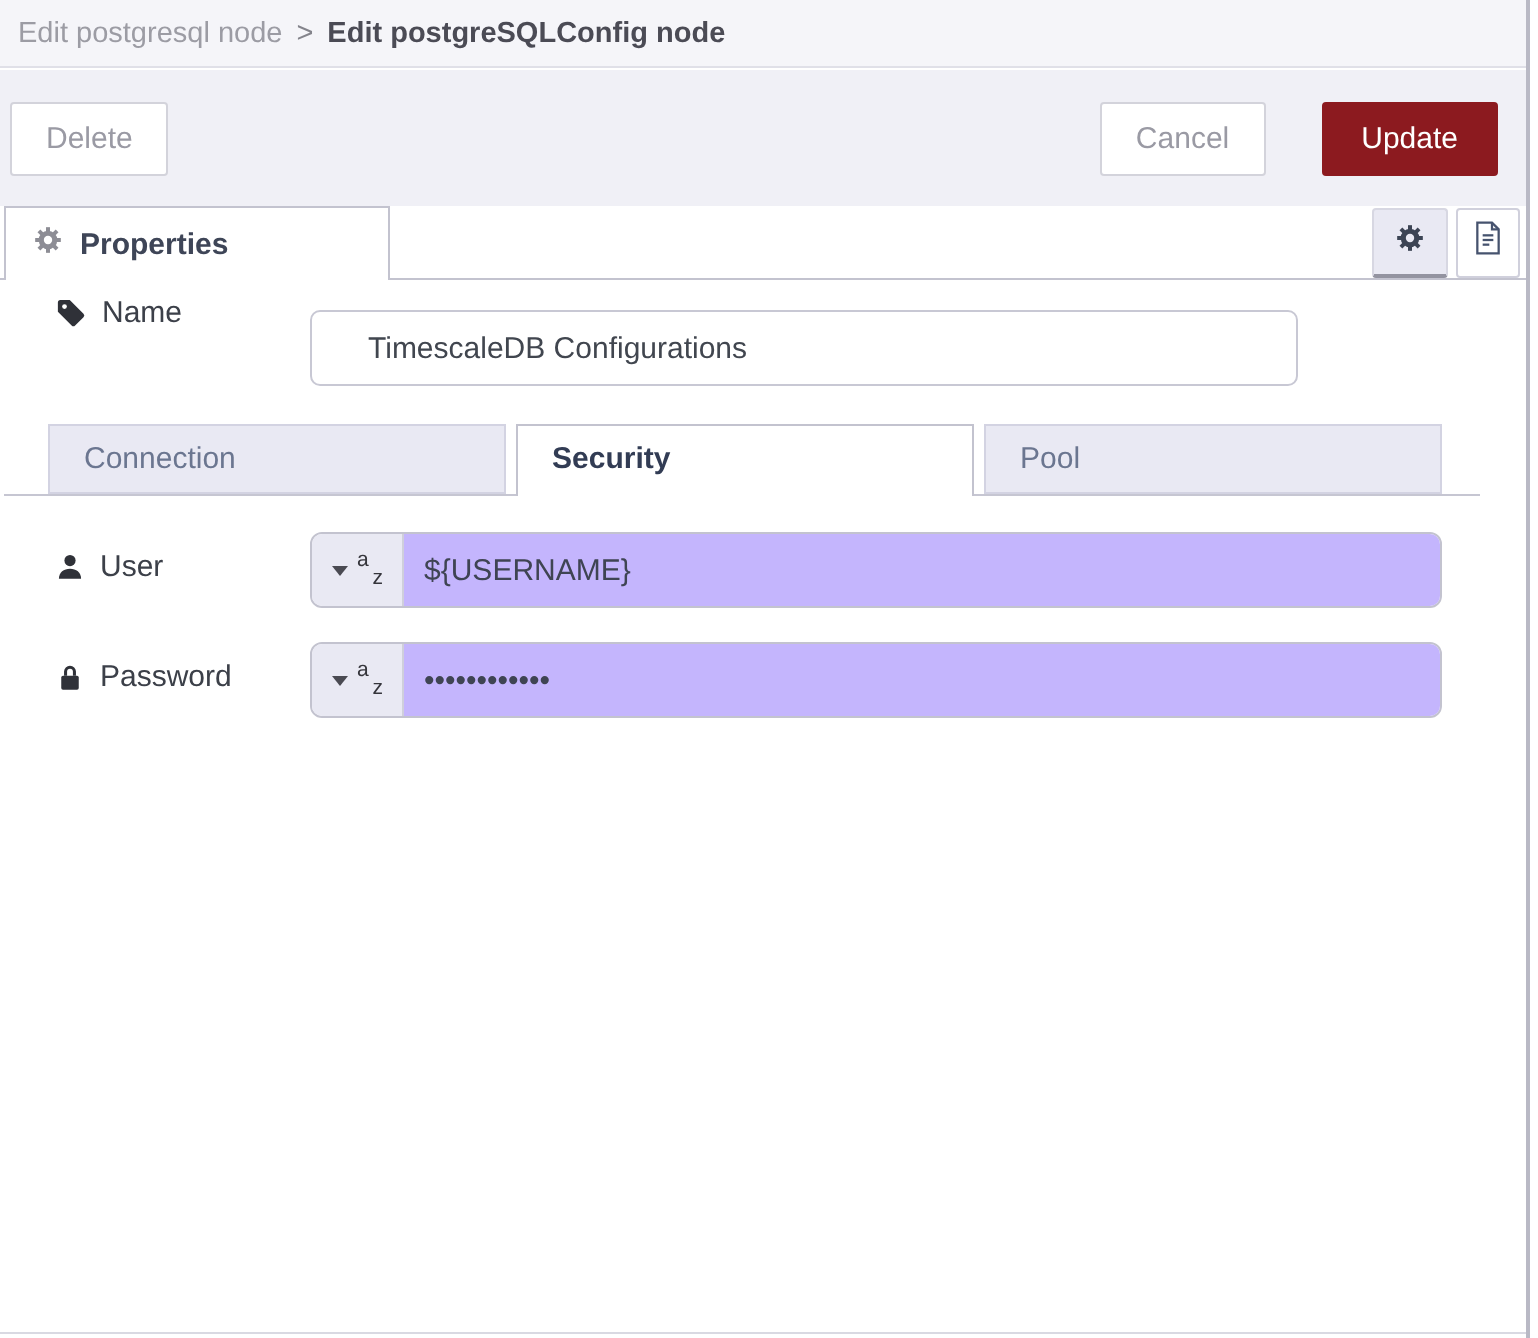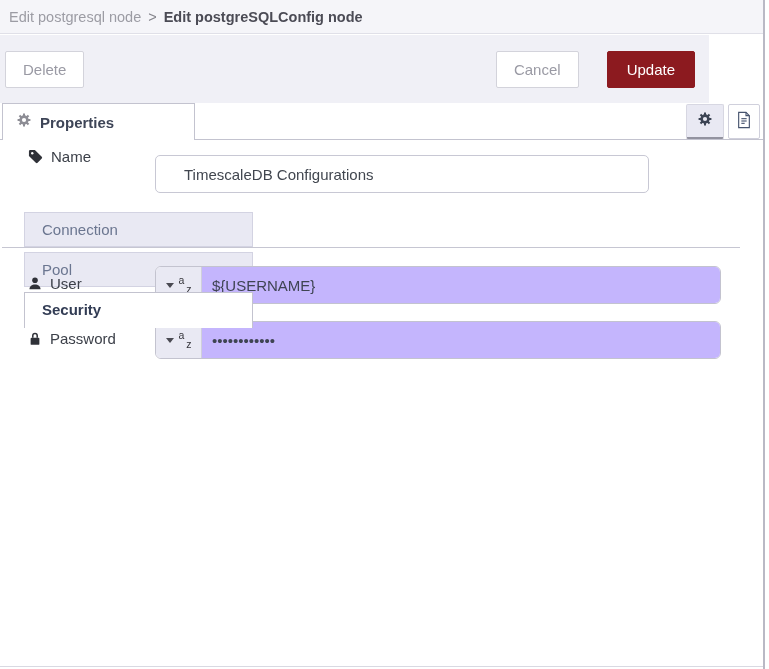--- a/index.html
+++ b/index.html
@@ -19,21 +19,21 @@
     background:#f5f5f9; border-bottom:1px solid #e0e0e8;
     display:flex; align-items:center; padding-left:9px;
     font-size:14.5px;
   }
   .crumb-parent { color:#9c9ca4; }
   .crumb-sep { color:#84848c; margin:0 7px; }
   .crumb-current { color:#4b4b55; font-weight:bold; }
 
   
   .toolbar {
-    position:absolute; top:35px; left:0; width:709px; height:68px;
+    position:absolute; top:35px; left:0; width:763px; height:68px;
     background:#f0f0f6; display:flex; align-items:center;
     padding:0 14px 0 5px;
   }
   .btn {
     height:37px; padding:0 17px; background:#fff;
     border:1px solid #d3d3db; border-radius:2px;
     font-size:15px; color:#9a9aa4; cursor:pointer;
     font-family:"Liberation Sans", sans-serif;
   }
   .btn-cancel { margin-left:auto; }
@@ -76,21 +76,21 @@
 
   .name-label { top:148px; }
   .name-input {
     position:absolute; left:155px; top:155px; width:494px; height:38px;
     border:1px solid #c8c8d4; border-radius:5px; padding:0 28px;
     font-size:15px; color:#41464f; outline:none; background:#fff;
     font-family:"Liberation Sans", sans-serif;
   }
 
   
-  .section-tabs { position:absolute; top:212px; left:24px; display:flex; gap:5px;flex-direction:column; }
+  .section-tabs { position:absolute; top:212px; left:24px; display:flex; gap:5px; }
   .stab {
     width:229px; height:35px; line-height:33px; padding-left:17px;
     font-size:15px; background:#e9e9f3; border:1px solid #d3d3e2;
     color:#6b7690; cursor:pointer;
   }
   .stab-active {
     background:#fff; border:1px solid #c3c3cf; border-bottom:none;
     height:36px; font-weight:bold; color:#323c54; position:relative; z-index:2;
   }
   .section-tabs-border { position:absolute; top:247px; left:2px; width:738px; height:1px; background:#c6c6d2; z-index:1; }
@@ -188,22 +188,22 @@
       <path d="M1.5 3.5 a2 2 0 0 1 2-2 h7.5 l11 11 a2 2 0 0 1 0 2.8 l-6.7 6.7 a2 2 0 0 1 -2.8 0 L1.5 11z"></path>
       <circle cx="6.8" cy="6.8" r="1.9" fill="#fff"></circle>
     </svg>
     <span>Name</span>
   </div>
   <input class="name-input" type="text" value="TimescaleDB Configurations" style="">
 
   <div class="section-tabs-border"></div>
   <div class="section-tabs">
     <div class="stab">Connection</div>
+    <div class="stab stab-active">Security</div>
     <div class="stab">Pool</div>
-    <div class="stab stab-active">Security</div>
   </div>
 
   <div class="field-label user-label">
     <svg width="14" height="15" viewBox="0 0 24 24" fill="#2f3138">
       <circle cx="12" cy="6.5" r="4.8"></circle>
       <path d="M2.5 22 c0-5.5 4.2-8.5 9.5-8.5 s9.5 3 9.5 8.5 z"></path>
     </svg>
     <span>User</span>
   </div>
   <div class="tinput-group tinput-user">

